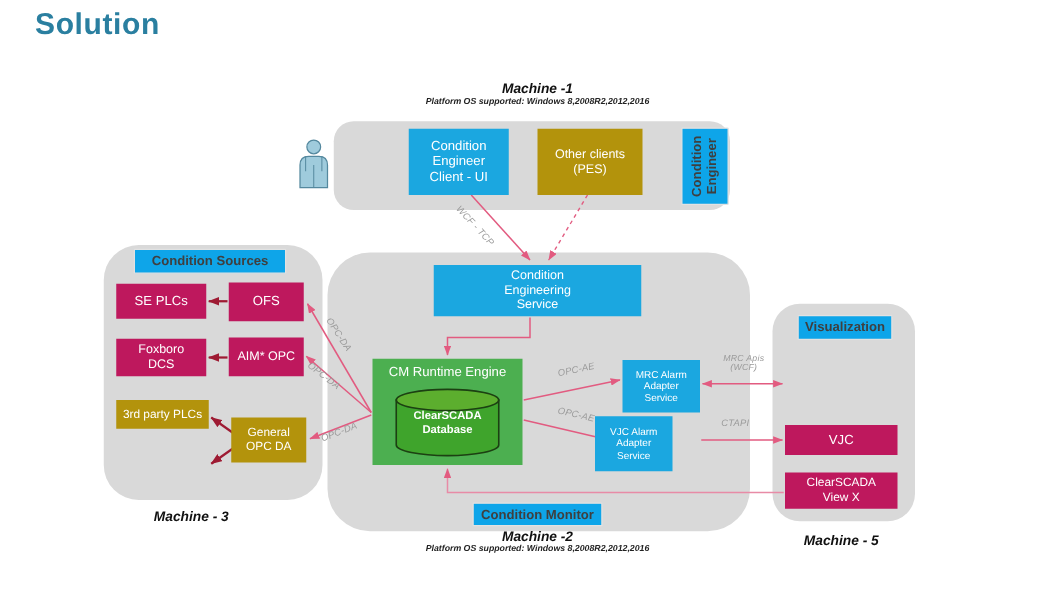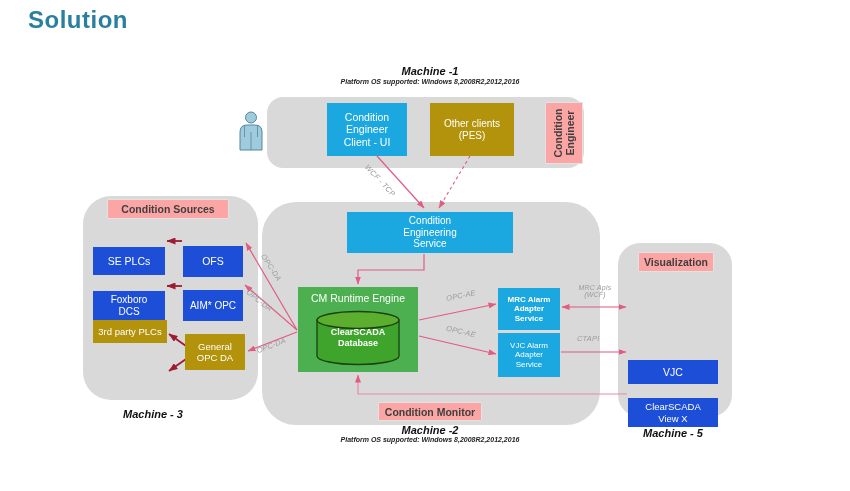--- a/index.html
+++ b/index.html
@@ -9,31 +9,31 @@
     font-family:"Liberation Sans", sans-serif; overflow:hidden;
   }
   .title {
     position:absolute; left:28px; top:6px;
     font-size:24px; font-weight:bold; color:#2a7fa0; letter-spacing:0.5px;
   }
   .container {
     position:absolute; background:#d9d9d9; border-radius:22px;
   }
   .pill {
-    position:absolute; background:#fca5a5; border:1px solid #e2e2e2;
+    position:absolute; background:#0ea5e9; border:1px solid #e2e2e2;
     color:#3f3f3f; font-weight:bold; display:flex; align-items:center;
     justify-content:center; font-size:10.5px; z-index:4; border-radius:1px;
   }
   .box {
     position:absolute; display:flex; align-items:center; justify-content:center;
     color:#fff; text-align:center; white-space:pre-line; z-index:3;
     line-height:1.18;
   }
   .blue  { background:#1ba7e0; }
-  .green { background:#1d4ed8;margin-top:20px; }
+  .green { background:#be185d; }
   .gold  { background:#b3930c; }
   .engine {
     position:absolute; background:#4caf50; z-index:3; text-align:center;
   }
   .engine-title { color:#fff; font-size:10.5px; margin-top:5px; }
   .mach {
     position:absolute; text-align:center; color:#111; font-weight:bold;
     font-style:italic; font-size:11px; z-index:4;
   }
   .platform {
@@ -97,24 +97,24 @@
     <div class="cyl-wrap">
       <svg width="86" height="57" viewBox="0 0 86 57">
         <path d="M2,10 L2,46 A41,8.5 0 0 0 84,46 L84,10 Z" fill="#3fa42c" stroke="#1c4012" stroke-width="1.3"></path>
         <ellipse cx="43" cy="10" rx="41" ry="8.5" fill="#5cae2e" stroke="#1c4012" stroke-width="1.3"></ellipse>
       </svg>
       <div class="cyl-label">ClearSCADA
 Database</div>
     </div>
   </div>
 
-  <div class="box blue" style="left:498px;top:288px;width:62px;height:42px;font-size:8px;font-weight:bold;">MRC Alarm
+  <div class="box blue" style="left:498px;top:288px;width:62px;height:42px;font-size:8px;">MRC Alarm
 Adapter
 Service</div>
-  <div class="box blue" style="left:498px;top:333px;width:62px;height:44px;font-size:8px;">VJC Alarm
+  <div class="box blue" style="left:476px;top:333px;width:62px;height:44px;font-size:8px;">VJC Alarm
 Adapter
 Service</div>
 
   <div class="pill" style="left:378px;top:402px;width:104px;height:19px;">Condition Monitor</div>
   <div class="mach" style="left:330px;top:424px;width:200px;">Machine -2</div>
   <div class="platform" style="left:290px;top:436px;width:280px;">Platform OS supported: Windows 8,2008R2,2012,2016</div>
 
   <div class="pill" style="left:107px;top:199px;width:122px;height:20px;">Condition Sources</div>
   <div class="box green" style="left:93px;top:227px;width:72px;height:28px;font-size:10.5px;">SE PLCs</div>
   <div class="box green" style="left:183px;top:226px;width:60px;height:31px;font-size:10.5px;">OFS</div>

